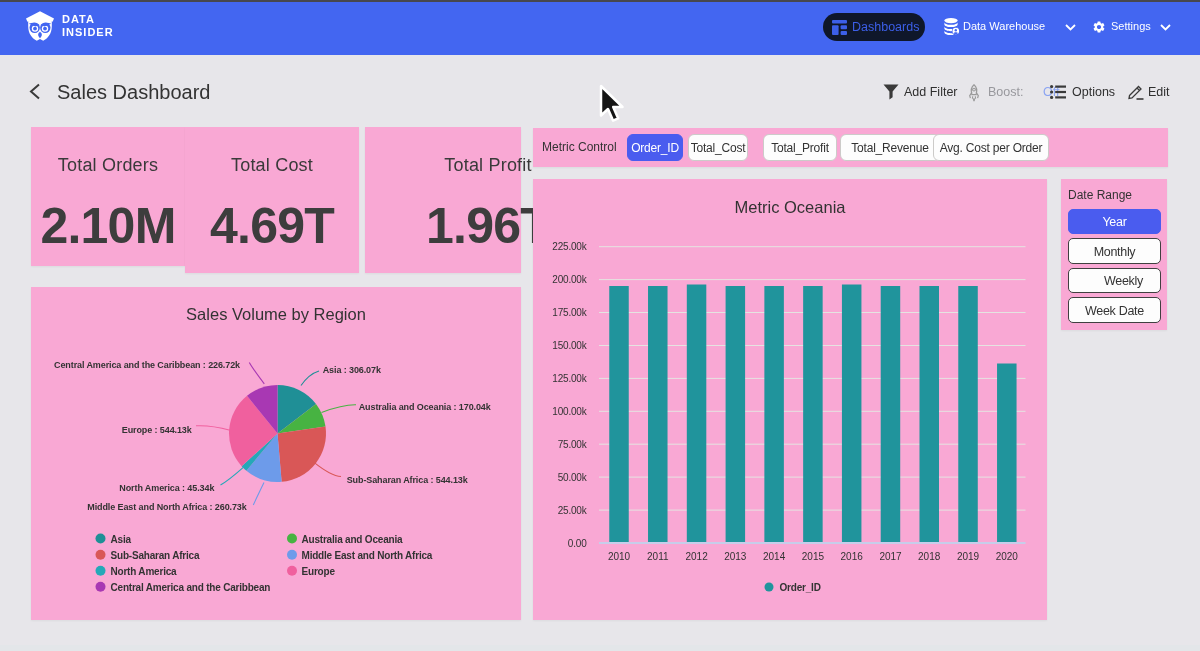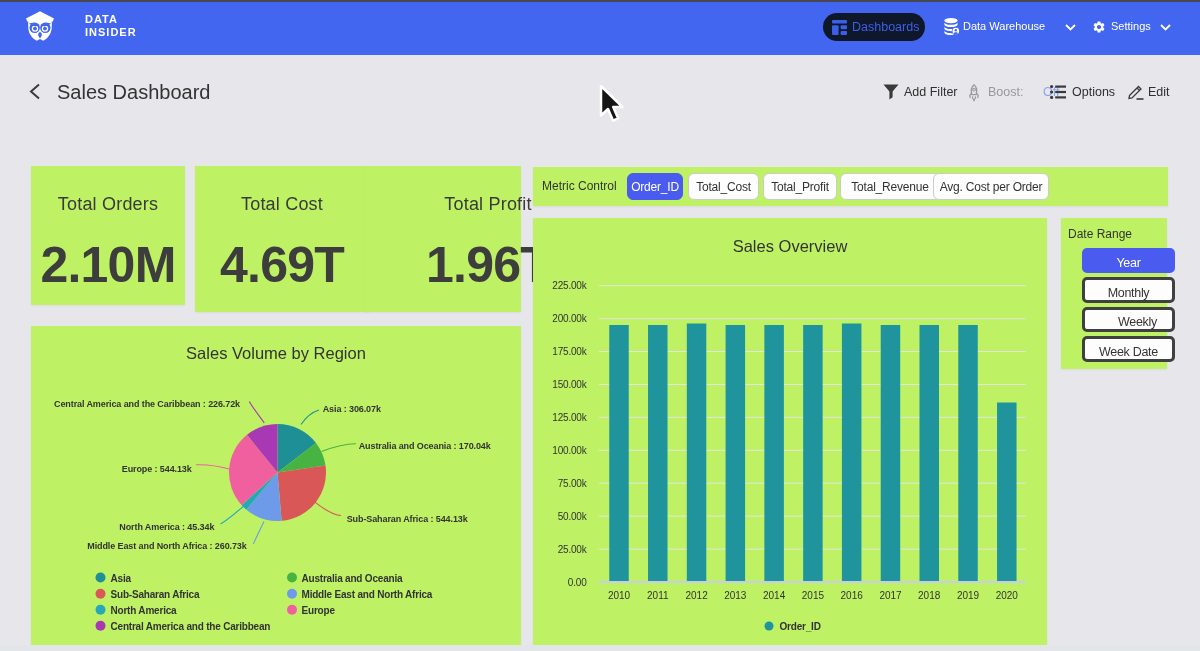--- a/index.html
+++ b/index.html
@@ -2,37 +2,37 @@
 <html><head>
 <meta charset="utf-8">
 <style>
 * { margin:0; padding:0; box-sizing:border-box; }
 html,body { width:1200px; height:651px; overflow:hidden; }
 body { font-family:"Liberation Sans", sans-serif; background:#e7e6ea; position:relative; }
 .abs { position:absolute; }
 
 #topstrip { left:0; top:0; width:1200px; height:2px; background:#47474f; }
 #nav { left:0; top:2px; width:1200px; height:53px; background:#4366f1; }
-#brand { left:62px; top:13px; color:#fff; font-size:11px; font-weight:bold; letter-spacing:1px; line-height:12.6px;margin-left:23px; }
+#brand { left:62px; top:13px; color:#fff; font-size:11px; font-weight:bold; letter-spacing:1px; line-height:12.6px; }
 #dashbtn { left:823px; top:13px; width:102px; height:28px; background:#0f172a; border-radius:14px; color:#3c5fe8; font-size:12.5px; }
 #dashbtn span { position:absolute; left:29px; top:7px; }
 .navitem { color:#fff; font-size:11px; top:20px; }
 
 #title { left:57px; top:81px; font-size:20px; color:#333; }
 .hicon { color:#2f2f2f; font-size:12.5px; top:85px; font-weight:normal; }
 
-.card { background:#bef264; box-shadow:0 1px 2px rgba(0,0,0,0.05);margin-top:39px; }
+.card { background:#f9a8d4; box-shadow:0 1px 2px rgba(0,0,0,0.05); }
 .statlabel { width:100%; text-align:center; top:28px; font-size:18px; color:#3a3a3a; letter-spacing:0.2px; }
 .statnum { width:100%; text-align:center; top:70px; font-size:50px; color:#3d3d3d; font-weight:bold; letter-spacing:-0.8px; }
 .cardtitle { width:100%; text-align:center; font-size:16.5px; color:#333; }
 
 .mbtn { height:26.5px; top:6px; border:1px solid #cccbc9; border-radius:6px; background:#fdfdfd; color:#333; font-size:12px; letter-spacing:-0.2px; text-align:center; white-space:nowrap; }
 .mbtn div { position:relative; top:6px; }
 
-.dbtn { left:21px; width:93px; height:25.5px; border:3px solid #404040; border-radius:5px; background:#fdfdfd; color:#333; font-size:12.5px; letter-spacing:-0.3px; text-align:center; }
+.dbtn { left:7px; width:93px; height:25.5px; border:1px solid #404040; border-radius:5px; background:#fdfdfd; color:#333; font-size:12.5px; letter-spacing:-0.3px; text-align:center; }
 .dbtn div { position:relative; top:5.5px; }
 .sel { background:#4a5cef !important; border-color:#4a5cef !important; color:#fff !important; }
 svg { display:block; }
 svg text { font-family:"Liberation Sans", sans-serif; }
 </style>
 </head>
 <body>
 <div id="topstrip" class="abs"></div>
 <div id="nav" class="abs"></div>
 
@@ -114,21 +114,21 @@
 <svg class="abs" style="left:1128px; top:84px;" width="16" height="16" viewBox="0 0 16 16">
     <path d="M1.5 11.5 L10.5 2.5 L13 5 L4 14 L1 14.5 Z M9 4 L11.5 6.5" stroke="#3a3a3a" stroke-width="1.3" fill="none"></path>
     <rect x="8.5" y="14.2" width="7" height="1.6" fill="#3a3a3a"></rect>
   </svg>
 <div class="abs hicon" style="left:1148px;">Edit</div>
 
 <div class="abs card" style="left:31px; top:127px; width:154px; height:139px;">
   <div class="abs statlabel">Total Orders</div>
   <div class="abs statnum">2.10M</div>
 </div>
-<div class="abs card" style="left:195px; top:127px; width:174px; height:146px;">
+<div class="abs card" style="left:185px; top:127px; width:174px; height:146px;">
   <div class="abs statlabel">Total Cost</div>
   <div class="abs statnum">4.69T</div>
 </div>
 <div class="abs card" style="left:365px; top:127px; width:156px; height:146px;padding-left:45px;">
   <div class="abs statlabel">Total Profit</div>
   <div class="abs statnum">1.96T</div>
 </div>
 
 <div class="abs card" style="left:31px; top:287px; width:490px; height:333px;">
   <div class="abs cardtitle" style="top:18px;">Sales Volume by Region</div>
@@ -171,36 +171,36 @@
         <text x="270.5" y="287.8">Europe</text>
     </g>
   </svg>
 </div>
 
 <div class="abs card" style="left:533px; top:128px; width:635px; height:39px;">
   <div class="abs" style="left:9px; top:12px; font-size:12px; color:#333;">Metric Control</div>
   <div class="abs mbtn sel" style="left:94px; width:56px;">
       <div>Order_ID</div>
     </div>
-  <div class="abs mbtn" style="left:155px; width:71px;">
+  <div class="abs mbtn" style="left:155px; width:60px;">
       <div>Total_Cost</div>
     </div>
   <div class="abs mbtn" style="left:230px; width:74px;">
       <div>Total_Profit</div>
     </div>
   <div class="abs mbtn" style="left:307px; width:100px;">
       <div>Total_Revenue</div>
     </div>
   <div class="abs mbtn" style="left:400px; width:116px;">
       <div>Avg. Cost per Order</div>
     </div>
 </div>
 
 <div class="abs card" style="left:533px; top:179px; width:514px; height:441px;">
-  <div class="abs cardtitle" style="top:19px;">Sales Overview</div>
+  <div class="abs cardtitle" style="top:19px;">Metric Oceania</div>
   <svg class="abs" style="left:0; top:0;" width="514" height="441" viewBox="0 0 514 441">
     <g stroke="#e5e4e1" stroke-width="1">
       <line x1="66" y1="67.7" x2="492.5" y2="67.7"></line>
       <line x1="66" y1="100.6" x2="492.5" y2="100.6"></line>
       <line x1="66" y1="133.5" x2="492.5" y2="133.5"></line>
       <line x1="66" y1="166.5" x2="492.5" y2="166.5"></line>
       <line x1="66" y1="199.4" x2="492.5" y2="199.4"></line>
       <line x1="66" y1="232.3" x2="492.5" y2="232.3"></line>
       <line x1="66" y1="265.2" x2="492.5" y2="265.2"></line>
       <line x1="66" y1="298.1" x2="492.5" y2="298.1"></line>

